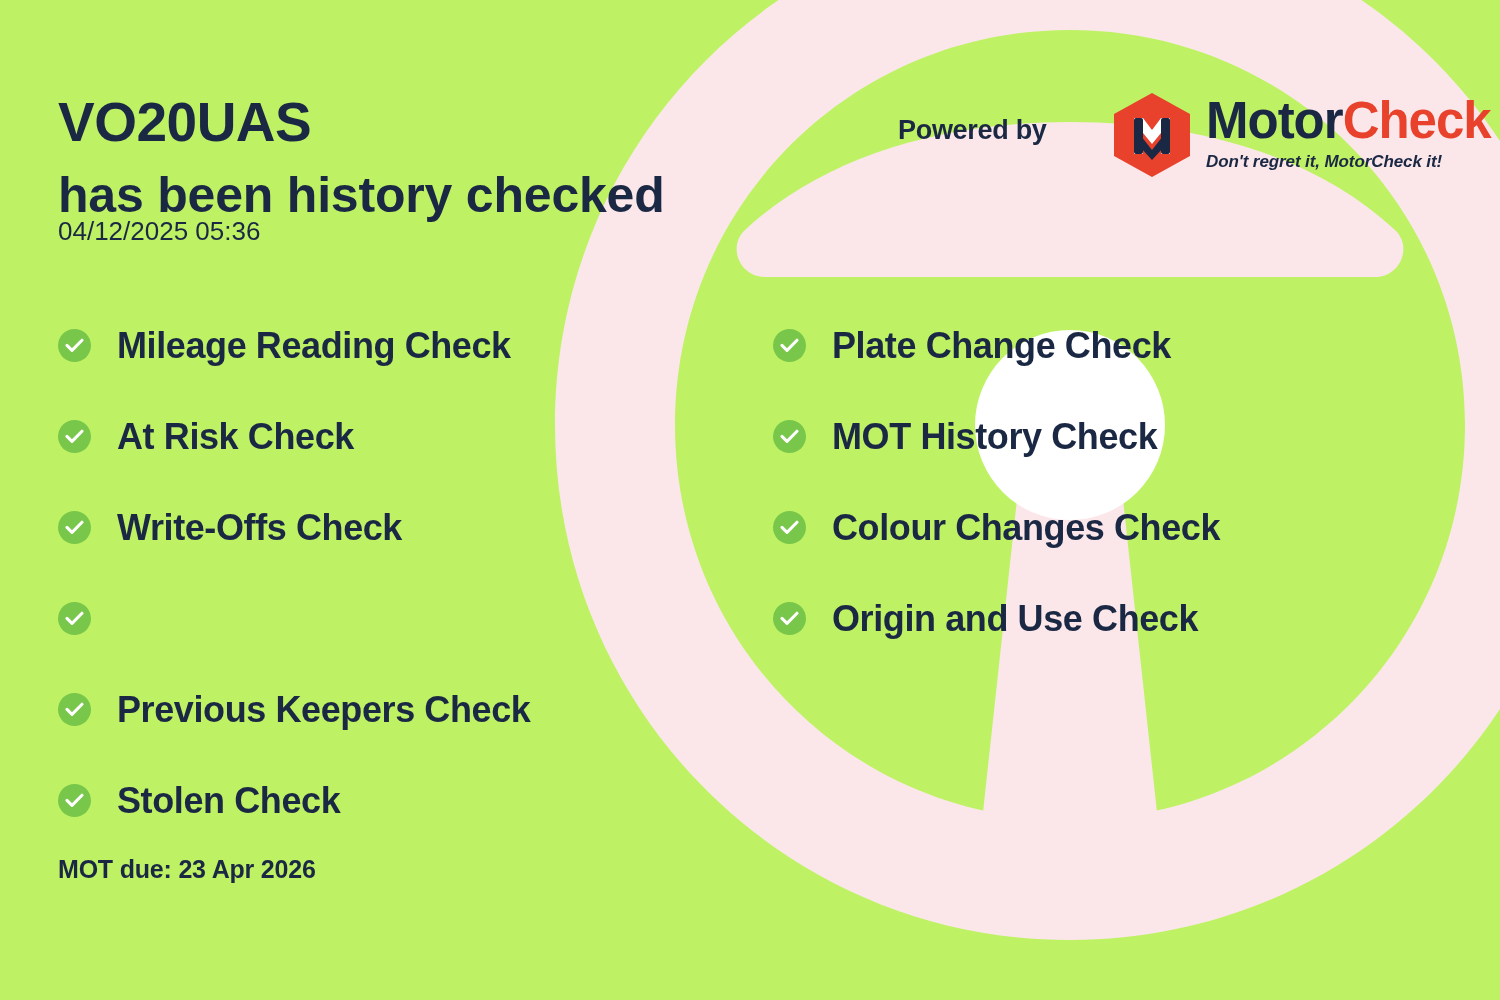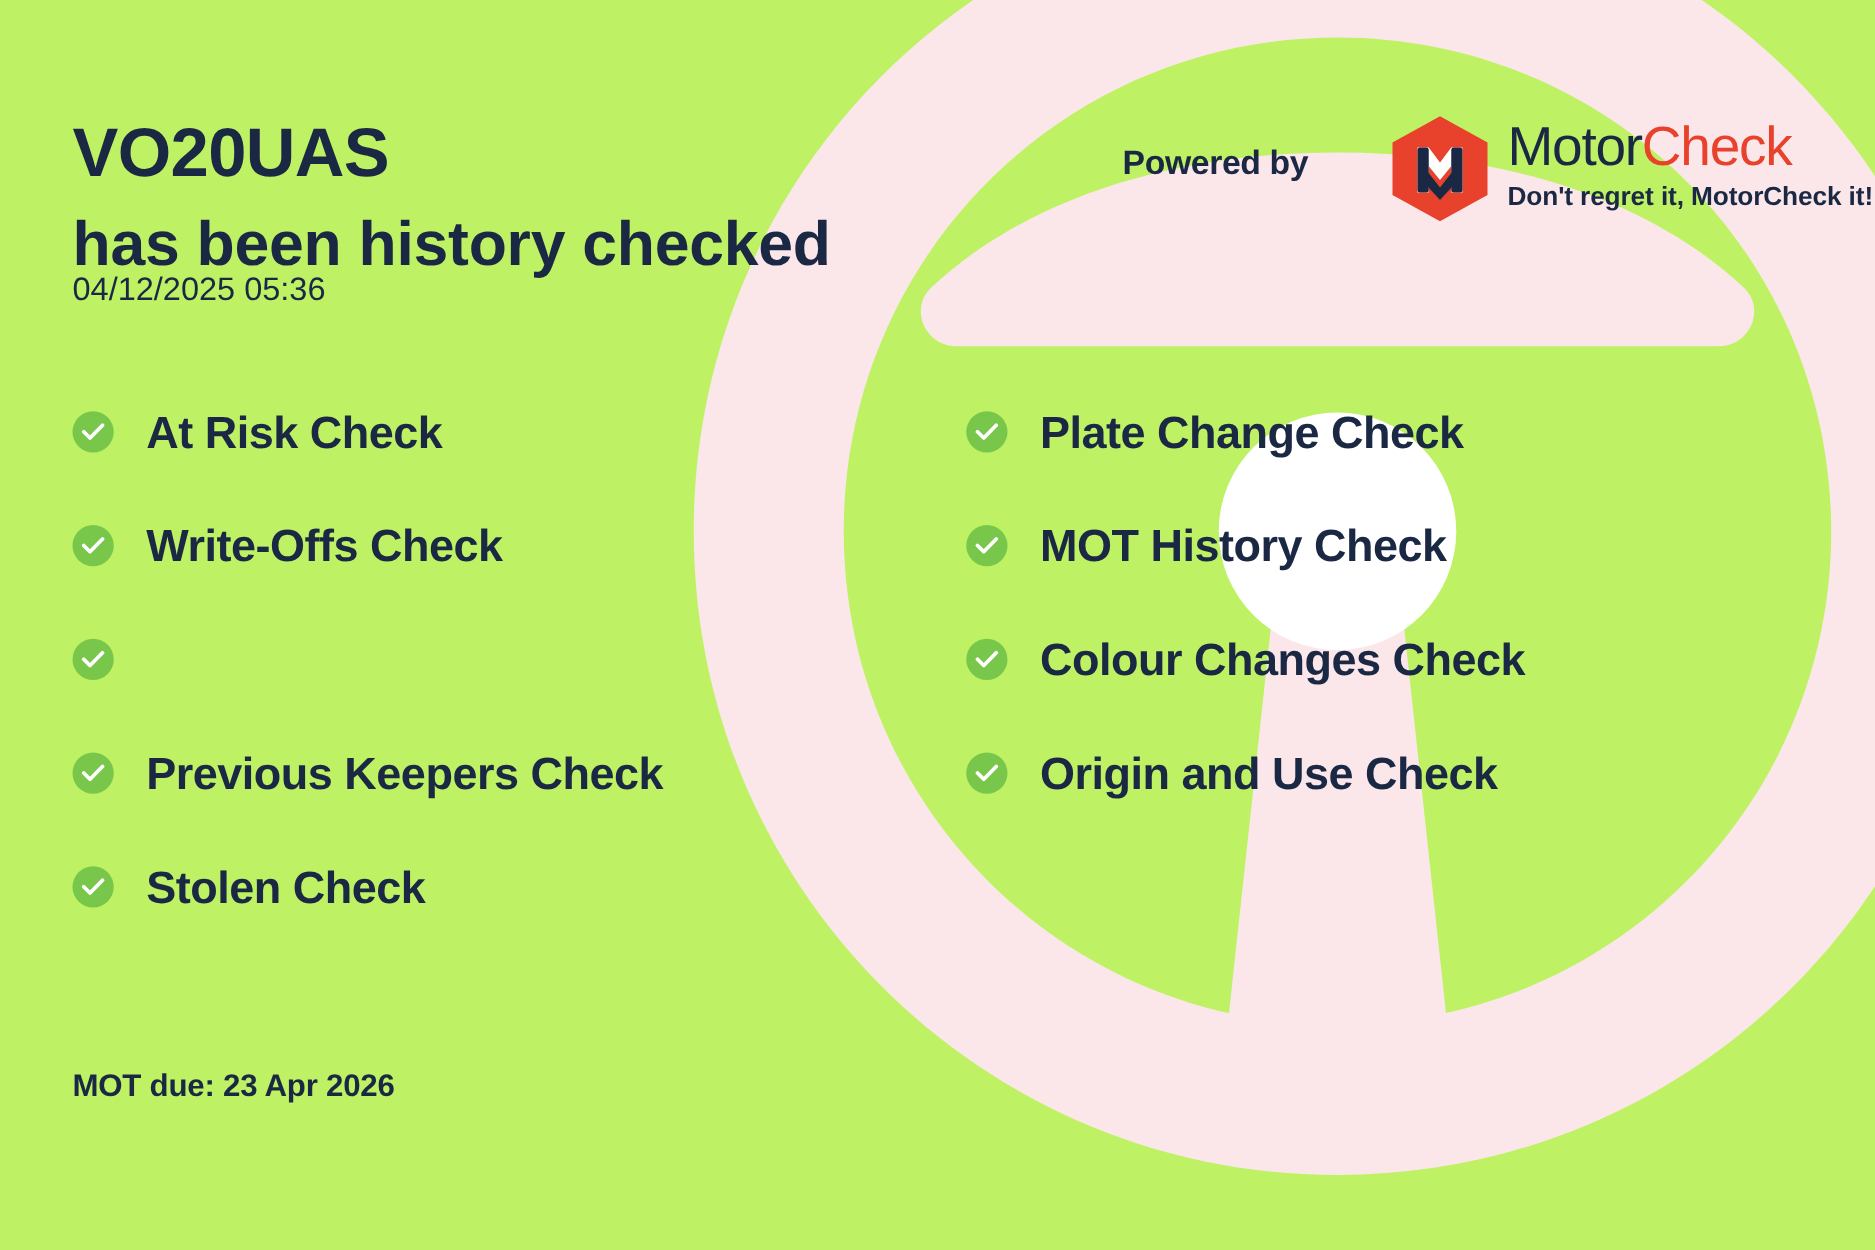--- a/index.html
+++ b/index.html
@@ -90,35 +90,36 @@
     position: relative;
   }
   .logo-mark svg { display:block; width:100%; height:100%; }
   .logo-text {
     display: flex;
     flex-direction: column;
     justify-content: center;
     margin-top: -4px;
   }
   .logo-word {
-    font-size: 44px;
-    font-weight: normal;
+    font-size: 51px;
+    font-weight: bold;
     line-height: 1;
     letter-spacing: -1px;
     white-space: nowrap;
   }
   .logo-word .motor { color: #1b2844; }
   .logo-word .check { color: #e8412c; }
   .logo-tag {
-    font-size: 21px;
+    font-size: 17px;
     font-weight: bold;
     color: #1b2844;
     letter-spacing: -0.1px;
     margin-top: 6px;
     white-space: nowrap;
+    font-style: italic;
   }
 
   
   .checks {
     position: absolute;
     left: 58px;
     top: 300px;
     width: 1380px;
   }
   .col {
@@ -207,20 +208,28 @@
 
   <div class="checks">
 
     <div class="col col-left">
       <div class="check-item">
         <span class="tick">
           <svg width="19" height="15" viewBox="0 0 19 15">
               <path d="M2 7.4 L7 12.4 L17 2.2" stroke="#ffffff" stroke-width="3" fill="none" stroke-linecap="round" stroke-linejoin="round"></path>
             </svg>
         </span>
+        <span class="check-label">Mileage Reading Check</span>
+      </div>
+      <div class="check-item">
+        <span class="tick">
+          <svg width="19" height="15" viewBox="0 0 19 15">
+              <path d="M2 7.4 L7 12.4 L17 2.2" stroke="#ffffff" stroke-width="3" fill="none" stroke-linecap="round" stroke-linejoin="round"></path>
+            </svg>
+        </span>
         <span class="check-label">At Risk Check</span>
       </div>
       <div class="check-item">
         <span class="tick">
           <svg width="19" height="15" viewBox="0 0 19 15">
               <path d="M2 7.4 L7 12.4 L17 2.2" stroke="#ffffff" stroke-width="3" fill="none" stroke-linecap="round" stroke-linejoin="round"></path>
             </svg>
         </span>
         <span class="check-label">Write-Offs Check</span>
       </div>

